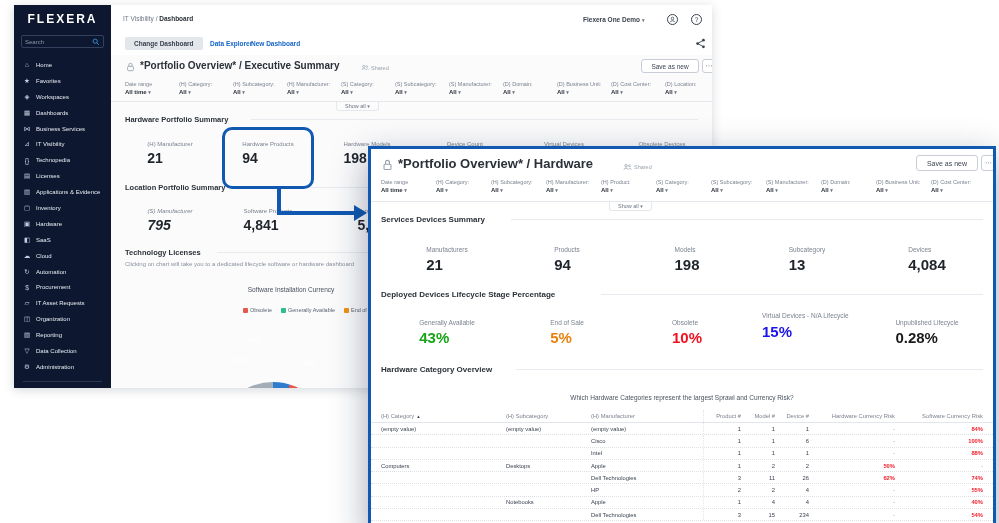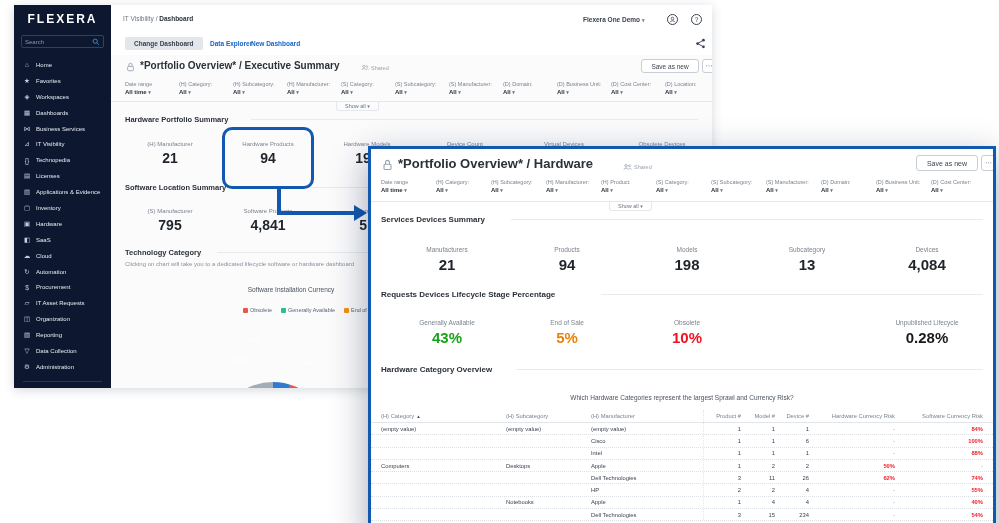--- a/index.html
+++ b/index.html
@@ -48,21 +48,21 @@
        display:flex;align-items:center;justify-content:center;cursor:pointer;}
   .filters{position:absolute;display:flex;}
   .fitem{cursor:pointer;}
   .flab{font-size:5.5px;color:#7b838f;white-space:nowrap;}
   .fval{font-size:6px;font-weight:700;color:#2b3138;margin-top:2px;white-space:nowrap;}
   .frule{position:absolute;border-bottom:1px solid #e4e7ec;}
   .showall{position:absolute;background:#fbfbfc;border:1px solid #e4e7ec;border-top:none;font-size:5.5px;
            color:#6d7683;padding:1px 8px;border-radius:0 0 3px 3px;cursor:pointer;white-space:nowrap;}
   .sect{position:absolute;font-size:7.5px;font-weight:700;color:#2b3138;white-space:nowrap;}
   .sect-rule{position:absolute;border-top:1px solid #e7eaef;}
-  .mcol{position:absolute;transform:translateX(-50%);text-align:center;}
+  .mcol{position:absolute;transform:translateX(-50%);text-align:left;}
   .mlab{font-size:6px;color:#7b838f;white-space:nowrap;}
   .mval{font-size:14px;font-weight:700;color:#1f242b;margin-top:3px;white-space:nowrap;}
   .desc{position:absolute;font-size:6px;color:#8a919c;white-space:nowrap;}
   .ctitle{position:absolute;font-size:6.5px;color:#4a525e;text-align:center;white-space:nowrap;}
   .legend{position:absolute;display:flex;gap:9px;}
   .li{display:flex;align-items:center;gap:2px;font-size:5.5px;color:#5a6472;white-space:nowrap;}
   .sq{width:5px;height:5px;border-radius:1px;}
   .pie{position:absolute;left:105px;top:327px;width:114px;height:114px;border-radius:50%;
        background:conic-gradient(#2f7bd0 0deg 17deg,#e8584a 17deg 172deg,#2abf8d 172deg 273deg,
                   #f29111 273deg 331deg,#a3adb8 331deg 360deg);}
@@ -327,36 +327,36 @@
           </div>
         <div class="mcol" style="left:453px;top:86px;">
             <div class="mlab">Virtual Devices</div>
             <div class="mval"></div>
           </div>
         <div class="mcol" style="left:551px;top:86px;">
             <div class="mlab">Obsolete Devices</div>
             <div class="mval"></div>
           </div>
 
-        <div class="sect" style="left:14px;top:128px;">Software Location Summary</div>
+        <div class="sect" style="left:14px;top:128px;">Location Portfolio Summary</div>
         <div class="sect-rule" style="left:140px;top:132px;width:447px;"></div>
-        <div class="mcol" style="left:59px;top:153px;">
+        <div class="mcol" style="left:59px;top:153px;font-style:italic;">
             <div class="mlab">(S) Manufacturer</div>
             <div class="mval">795</div>
           </div>
         <div class="mcol" style="left:157px;top:153px;">
             <div class="mlab">Software Products</div>
             <div class="mval">4,841</div>
           </div>
         <div class="mcol" style="left:258px;top:153px;">
             <div class="mlab">Versions</div>
             <div class="mval">5,8</div>
           </div>
 
-        <div class="sect" style="left:14px;top:193px;">Technology Category</div>
+        <div class="sect" style="left:14px;top:193px;">Technology Licenses</div>
         <div class="sect-rule" style="left:106px;top:197px;width:481px;"></div>
         <div class="desc" style="left:14px;top:206px;">Clicking on chart will take you to a dedicated lifecycle software or hardware dashboard</div>
         <div class="ctitle" style="left:60px;top:231px;width:240px;">Software Installation Currency</div>
         <div class="legend" style="left:132px;top:252px;">
           <span class="li">
               <span class="sq" style="background:#e8584a;"></span>
               <span>Obsolete</span>
             </span>
           <span class="li">
               <span class="sq" style="background:#2abf8d;"></span>
@@ -469,33 +469,37 @@
       </div>
     <div class="mcol" style="left:436px;top:97px;">
         <div class="o-mlab">Subcategory</div>
         <div class="o-mval">13</div>
       </div>
     <div class="mcol" style="left:556px;top:97px;">
         <div class="o-mlab">Devices</div>
         <div class="o-mval">4,084</div>
       </div>
 
-    <div class="sect" style="left:10px;top:141px;font-size:8px;">Requests Devices Lifecycle Stage Percentage</div>
+    <div class="sect" style="left:10px;top:141px;font-size:8px;">Deployed Devices Lifecycle Stage Percentage</div>
     <div class="sect-rule" style="left:230px;top:145px;width:382px;"></div>
     <div class="mcol" style="left:76px;top:170px;">
         <div class="o-mlab">Generally Available</div>
         <div class="o-mval pc-green">43%</div>
       </div>
     <div class="mcol" style="left:196px;top:170px;">
         <div class="o-mlab">End of Sale</div>
         <div class="o-mval pc-orange">5%</div>
       </div>
     <div class="mcol" style="left:316px;top:170px;">
         <div class="o-mlab">Obsolete</div>
         <div class="o-mval pc-red">10%</div>
+      </div>
+    <div class="mcol" style="left:436px;top:163px;">
+        <div class="mlab2">Virtual Devices - N/A Lifecycle</div>
+        <div class="o-mval pc-blue">15%</div>
       </div>
     <div class="mcol" style="left:556px;top:170px;">
         <div class="o-mlab">Unpublished Lifecycle</div>
         <div class="o-mval pc-black">0.28%</div>
       </div>
 
     <div class="sect" style="left:10px;top:216px;font-size:8px;">Hardware Category Overview</div>
     <div class="sect-rule" style="left:145px;top:220px;width:467px;"></div>
     <div class="ctitle" style="left:111px;top:245px;width:400px;">Which Hardware Categories represent the largest Sprawl and Currency Risk?</div>
 

